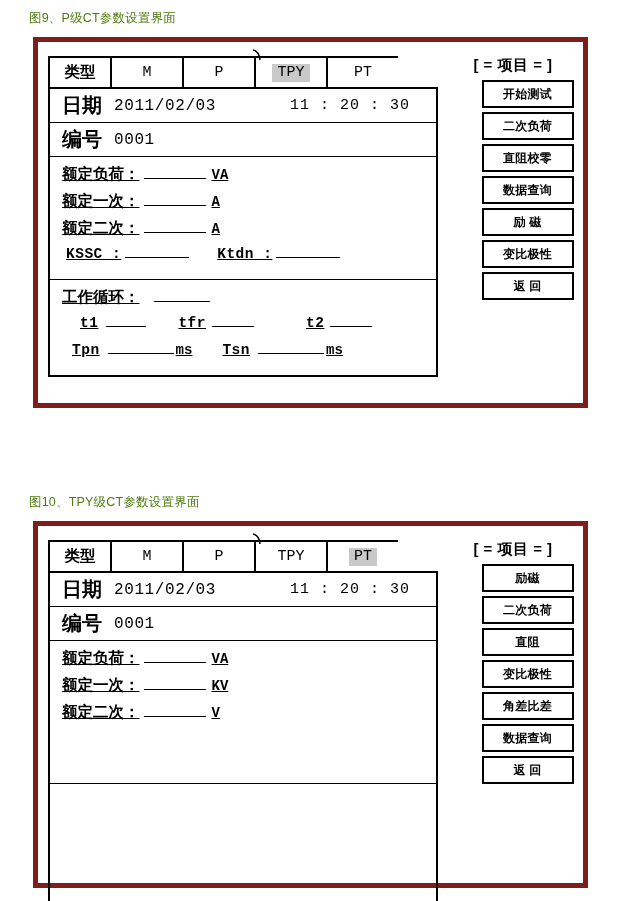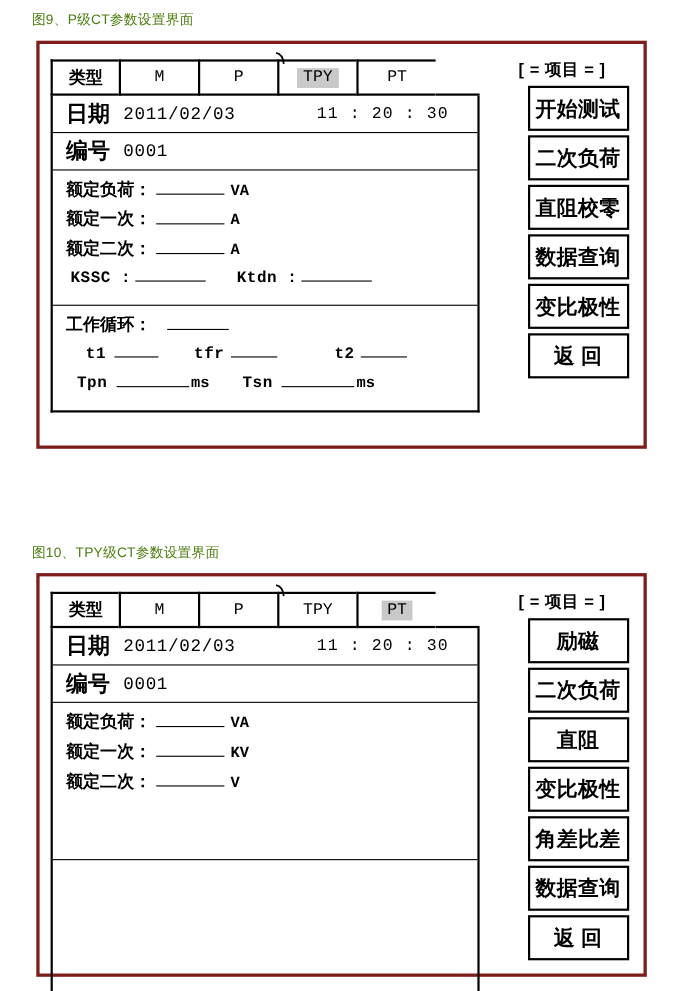--- a/index.html
+++ b/index.html
@@ -23,21 +23,21 @@
     color: #4d7c0f;
     letter-spacing: 0.2px;
     white-space: nowrap;
   }
   #caption-1 { left: 29px; top: 10px; }
   #caption-2 { left: 29px; top: 494px; }
 
   
   .device-frame {
     position: absolute;
-    border: 3px solid #7f1d1d;
+    border: 5px solid #7f1d1d;
     box-sizing: border-box;
     background: #ffffff;
     text-align: right;
   }
   #panel-1 { left: 33px; top: 37px;  width: 555px; height: 371px; }
   #panel-2 { left: 33px; top: 521px; width: 555px; height: 367px; }
 
   
   .screen {
     position: absolute;
@@ -135,20 +135,21 @@
     letter-spacing: 1px;
     margin-left: auto;
     margin-right: 26px;
   }
 
   
   .param-block {
     box-sizing: border-box;
     padding: 7px 16px 7px 0;
     border-bottom: 1.5px solid #000000;
+    text-decoration: underline;
   }
   .param-block.last { border-bottom: 0; }
 
   .param-line {
     display: flex;
     align-items: baseline;
     height: 27px;
     padding-left: 12px;
     white-space: nowrap;
   }
@@ -202,30 +203,30 @@
     font-family: Liberation Sans, sans-serif;
     font-weight: bold;
     font-size: 15px;
     letter-spacing: 0.5px;
     margin-bottom: 5px;
     white-space: nowrap;
   }
   .menu-btn {
     box-sizing: border-box;
     width: 92px;
-    height: 41px;
+    height: 28px;
     margin-bottom: 4px;
     border: 2px solid #000000;
     background: #ffffff;
     display: flex;
     align-items: center;
     justify-content: center;
     font-family: "Liberation Sans", sans-serif;
     font-weight: bold;
-    font-size: 19px;
+    font-size: 12px;
     letter-spacing: 0.3px;
     white-space: nowrap;
     margin-left: 29px;
   }
 </style>
 </head>
 <body>
 
 <div class="figure-caption" id="caption-1">图9、P级CT参数设置界面</div>
 
@@ -319,20 +320,21 @@
 
     </div>
   </div>
 
   <div class="btn-column">
     <div class="btn-header">[ = 项目 = ]</div>
     <div class="menu-btn">开始测试</div>
     <div class="menu-btn">二次负荷</div>
     <div class="menu-btn">直阻校零</div>
     <div class="menu-btn">数据查询</div>
+    <div class="menu-btn">励 磁</div>
     <div class="menu-btn">变比极性</div>
     <div class="menu-btn">返 回</div>
   </div>
 </div>
 
 <div class="figure-caption" id="caption-2">图10、TPY级CT参数设置界面</div>
 
 <div class="device-frame" id="panel-2">
 
   <div class="screen">

